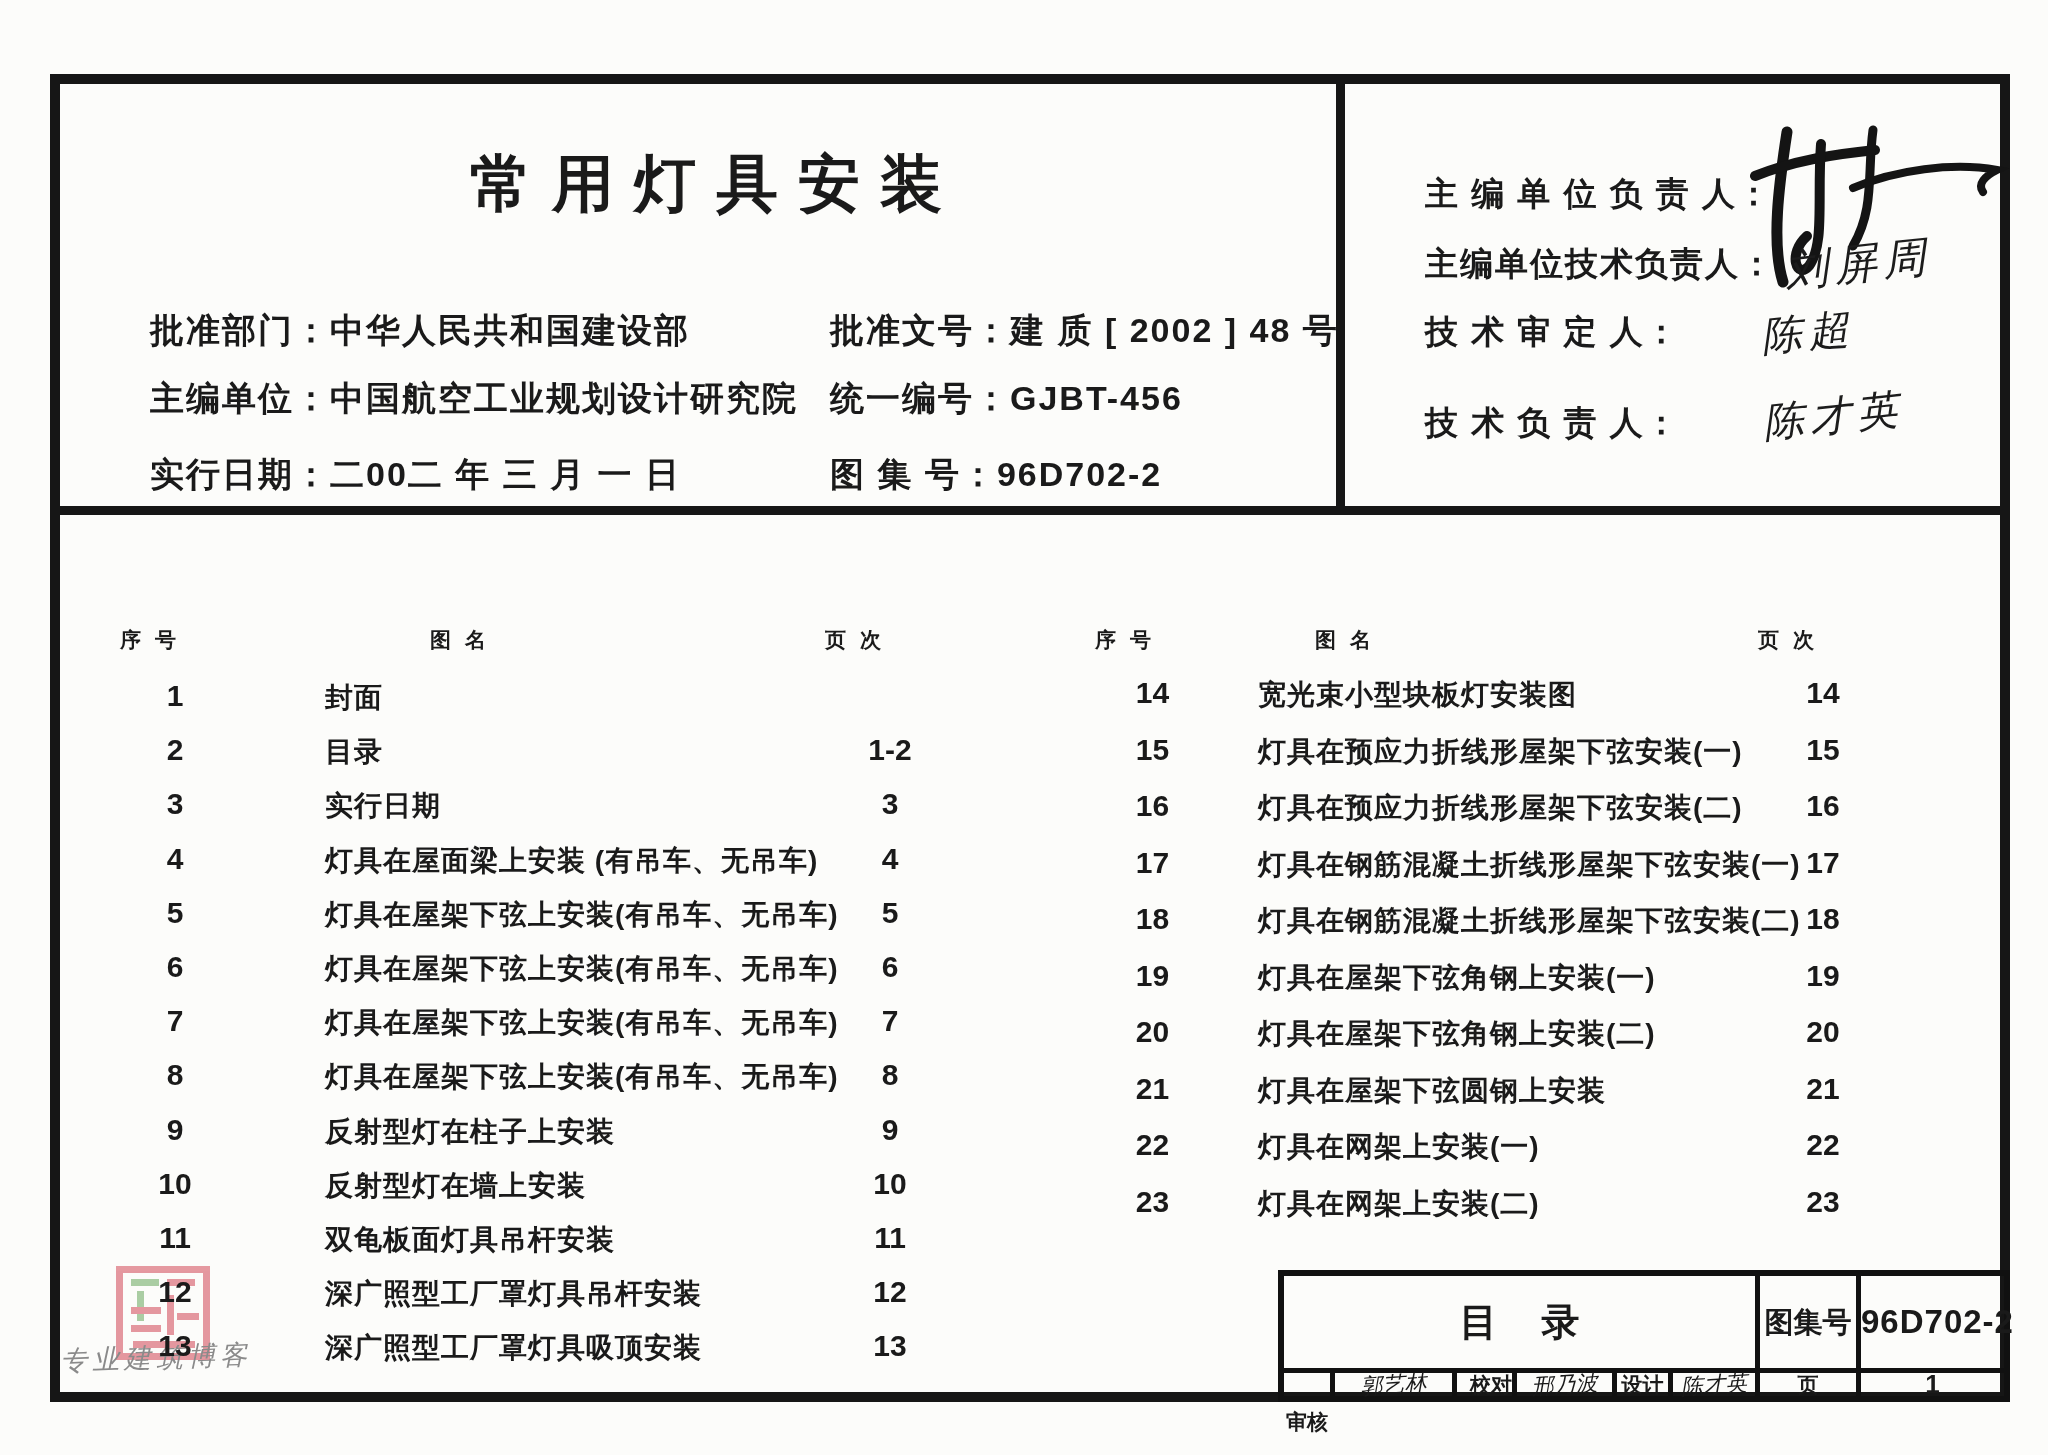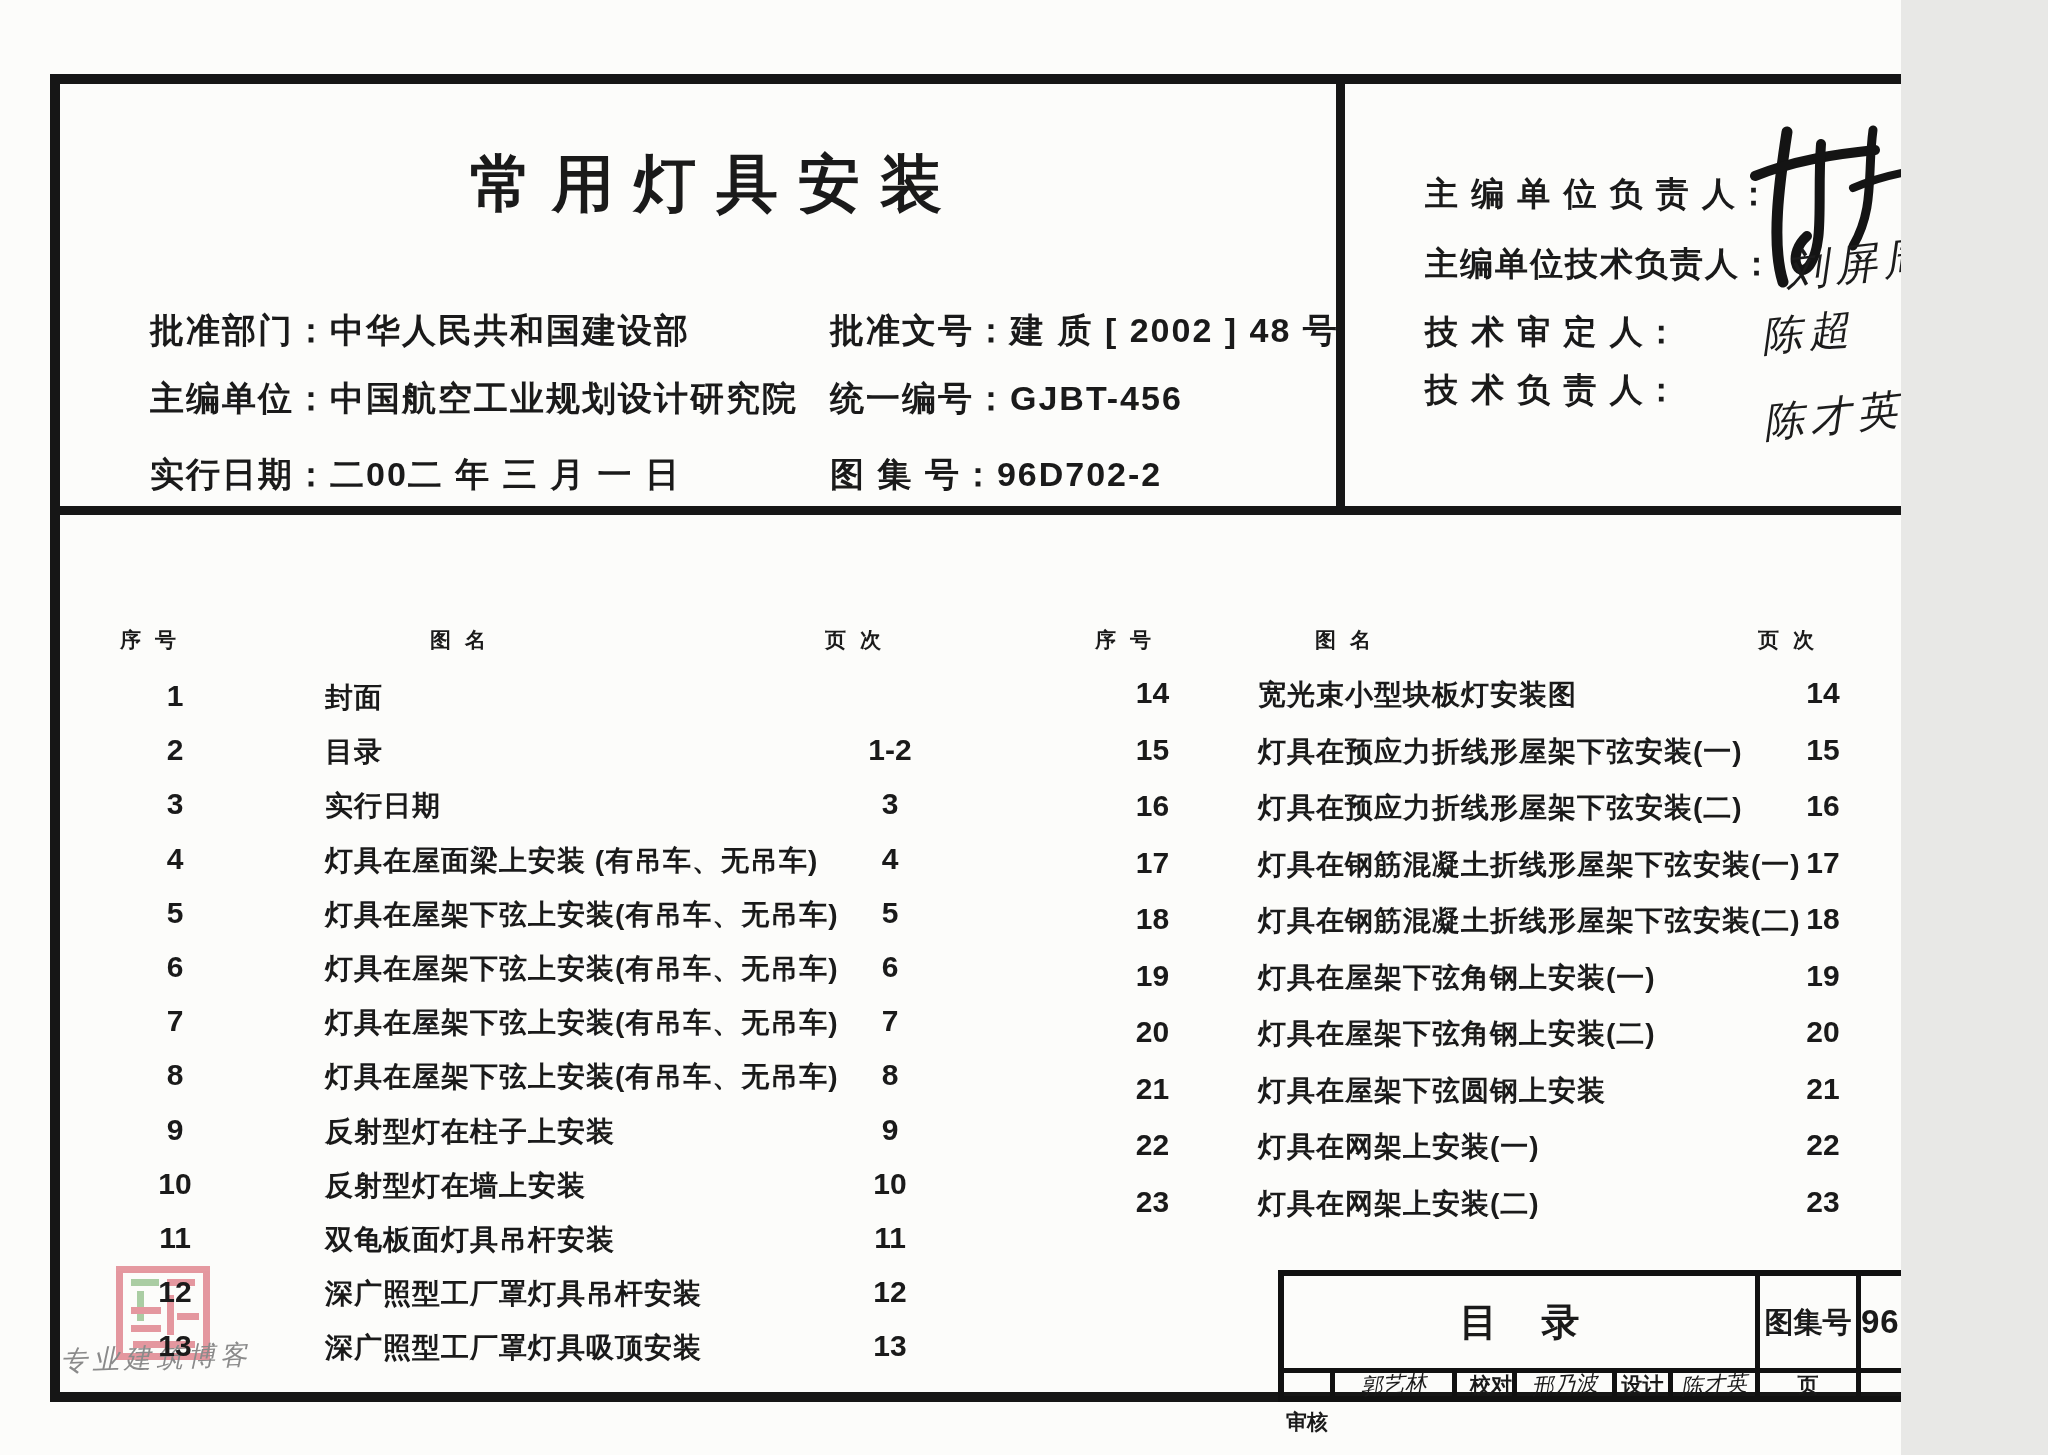--- a/index.html
+++ b/index.html
@@ -1,17 +1,17 @@
 <!DOCTYPE html>
 <html><head>
 <meta charset="utf-8">
 <style>
   html,body{margin:0;padding:0;background:#e8e8e6;}
   .sheet{
-    position:relative; width:1901px; height:1455px; overflow:hidden;
+    position:relative; width:2048px; height:1455px; overflow:hidden;
     background:#fcfcfa; color:#1a1a1a;
     font-family:"Liberation Sans", sans-serif;
   }
   .abs{position:absolute;}
   
   .frame{left:50px; top:74px; width:1960px; height:1328px;
          border:10px solid #161616; box-sizing:border-box;}
   .hdiv{left:50px; top:506px; width:1960px; height:9px; background:#161616;}
   .vdiv{left:1336px; top:74px; width:9px; height:441px; background:#161616;}
   
@@ -84,21 +84,21 @@
   <div class="abs info-row" style="left:830px; top:376px;">
     <span>统一编号：</span><span>GJBT-456</span>
   </div>
   <div class="abs info-row" style="left:830px; top:452px;">
     <span>图 集 号：</span><span>96D702-2</span>
   </div>
 
   <div class="abs off-label" style="top:172px;">主 编 单 位 负 责 人：</div>
   <div class="abs off-label" style="top:242px;">主编单位技术负责人：</div>
   <div class="abs off-label" style="top:310px;">技 术 审 定 人：</div>
-  <div class="abs off-label" style="top:368px;">技 术 负 责 人：</div>
+  <div class="abs off-label" style="top:401px;">技 术 负 责 人：</div>
 
   <svg class="abs" style="left:1725px; top:104px;" width="285" height="200" viewBox="0 0 285 200">
     <g fill="none" stroke="#141414" stroke-linecap="round">
       <path d="M62,28 C54,80 46,140 58,178" stroke-width="11"></path>
       <path d="M30,72 C70,56 112,50 150,46" stroke-width="10"></path>
       <path d="M96,40 C92,95 100,140 84,162 C72,176 62,150 82,132" stroke-width="10"></path>
       <path d="M148,26 C142,70 150,104 128,142" stroke-width="9"></path>
       <path d="M128,84 C170,66 228,58 272,66 C260,72 252,80 258,88" stroke-width="8"></path>
     </g>
   </svg>

